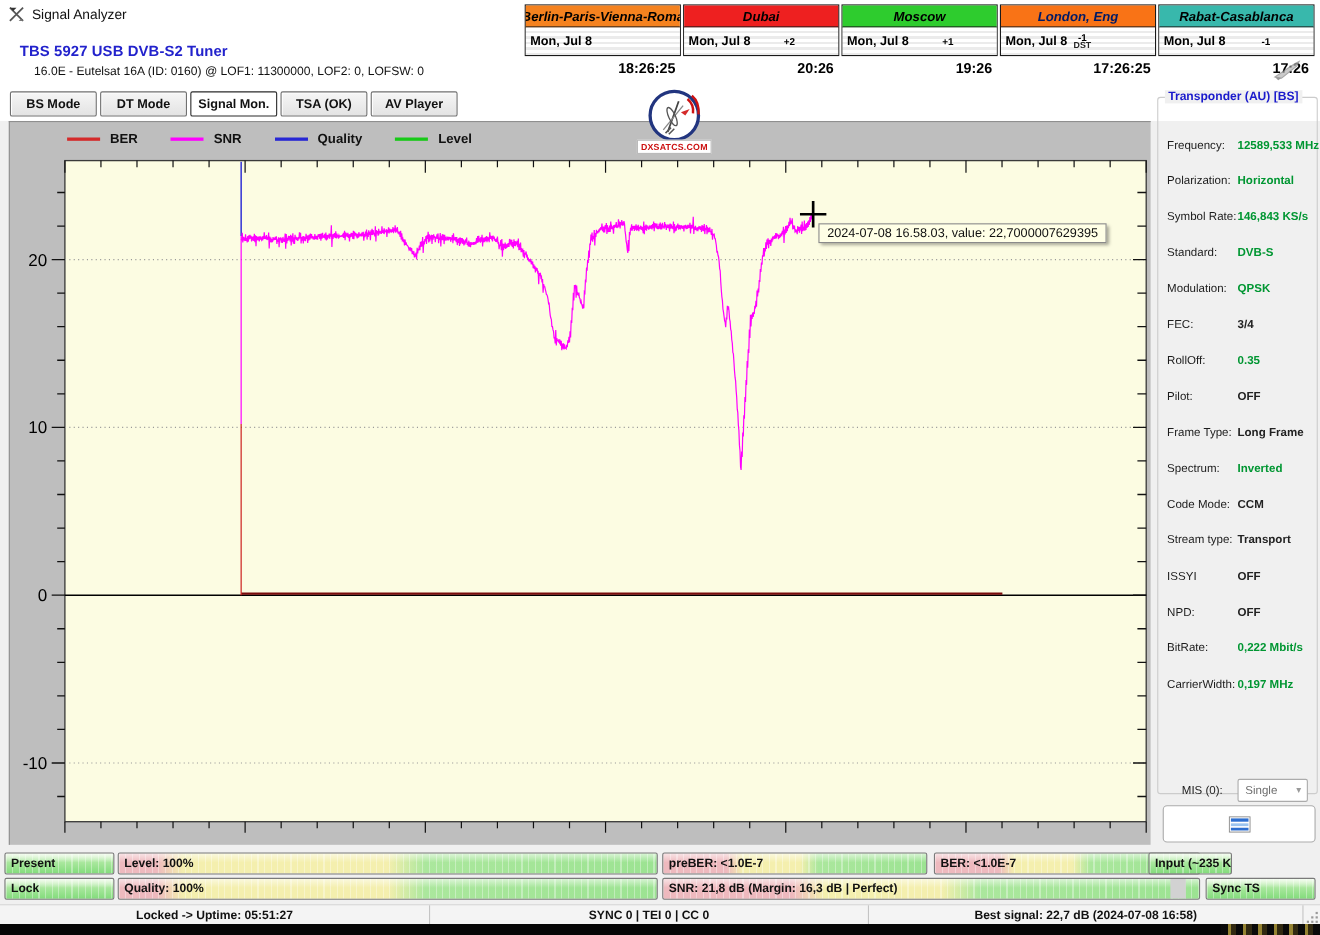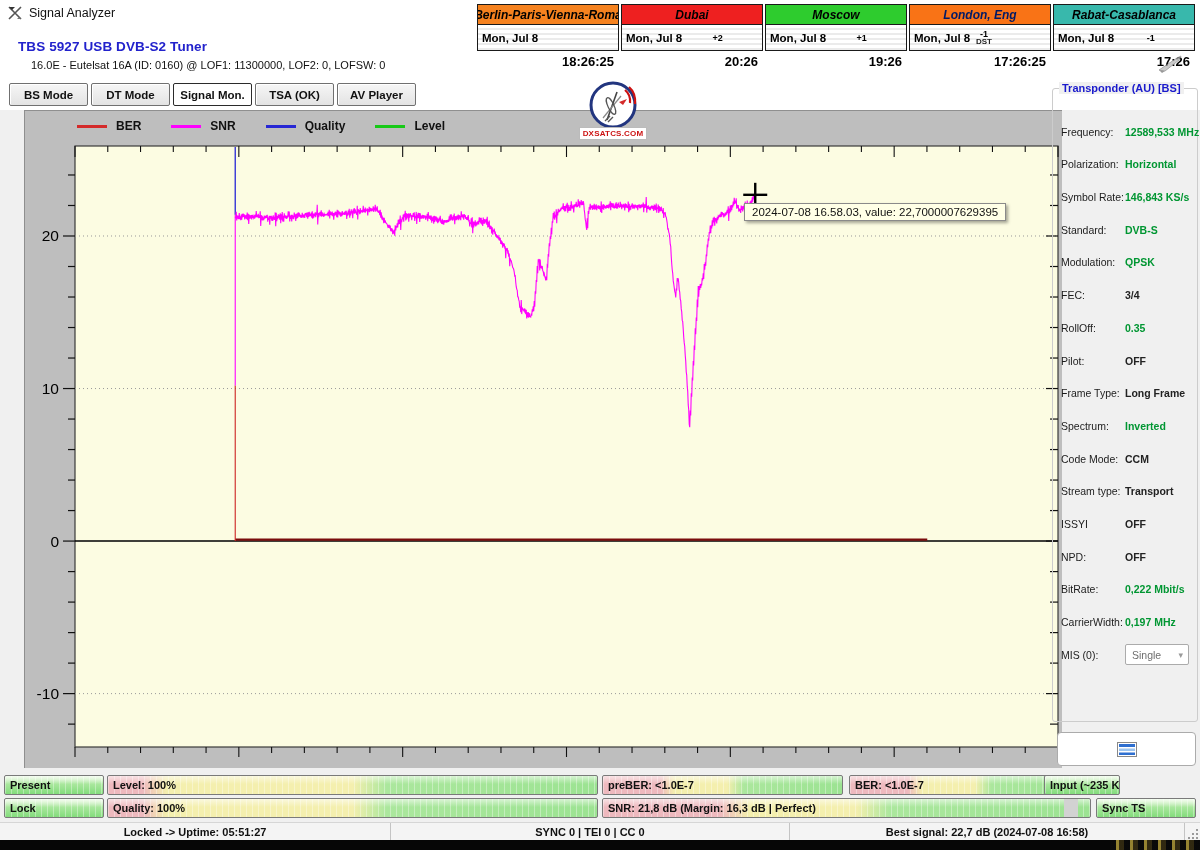--- a/index.html
+++ b/index.html
@@ -38,42 +38,42 @@
          background:linear-gradient(180deg,#f6f6f6,#e3e3e3); border:1px solid #707070;
          border-radius:2px; box-shadow:inset 1px 1px 0 #ffffff; cursor:pointer; }
   .tab.active { background:#ffffff; border:1.2px solid #2b2b2b; box-shadow:none; }
 
   
   .logo { position:absolute; left:577px; top:80px; width:72px; height:60px; z-index:6; text-align:center; }
   .logo .band { position:absolute; left:2px; bottom:0; width:68px; height:13px; background:#fff; border:1px solid #bbb;
                 font-size:8px; font-weight:bold; color:#cc1111; line-height:11px; letter-spacing:.2px; }
 
   
-  .chart-panel { position:absolute; left:24px; top:110px; width:1038px; height:658px; background:#bebebe;
+  .chart-panel { position:absolute; left:8px; top:110px; width:1038px; height:658px; background:#bebebe;
                  border-top:1px solid #8f8f8f; border-left:1px solid #8f8f8f; }
   .legend { position:absolute; left:52px; top:8px; display:flex; align-items:center; gap:0; z-index:3; }
   .legend-item { display:flex; align-items:center; margin-right:30px; }
   .legend-swatch { width:30px; height:3px; margin-right:9px; }
   .legend-label { font-size:12px; font-weight:600; color:#111; }
   .chart-svg { position:absolute; left:0; top:0; width:1038px; height:658px; }
 
   
   .tooltip { position:absolute; left:744px; top:203px; background:#ffffe6; border:1px solid #8a8a8a;
              box-shadow:2px 2px 3px rgba(0,0,0,.35); font-size:11.5px; color:#111; padding:2px 7px; white-space:nowrap; z-index:7; }
 
   
   .groupbox { position:absolute; left:1052px; top:88px; width:146px; height:634px; border:1px solid #cccccc; border-radius:3px; }
   .groupbox .gb-title { position:absolute; left:6px; top:-7px; background:#f0f0f0; padding:0 3px;
                         font-size:11px; font-weight:bold; color:#1a1acc; white-space:nowrap; }
   .t-rows { position:absolute; left:0; top:16px; width:100%; }
   .t-row { height:32.7px; display:flex; align-items:flex-end; padding:0 8px; }
   .t-label { flex:0 0 64px; font-size:10.5px; color:#1c1c1c; }
   .t-value { font-size:10.5px; font-weight:bold; color:#222; white-space:nowrap; }
   .t-value.green { color:#009632; }
-  .mis-row { position:absolute; left:0; top:555px; width:100%; display:flex; align-items:center; padding:0 8px; }
+  .mis-row { position:absolute; left:0; top:619px; width:100%; display:flex; align-items:center; padding:0 8px;text-align:center; }
   .mis-label { flex:0 0 64px; font-size:10.5px; color:#1c1c1c; }
   .mis-select { width:66px; height:21px; background:#fff; border:1px solid #ababab; border-radius:2px;
                 display:flex; align-items:center; font-size:10.5px; color:#6e6e6e; padding-left:6px; cursor:pointer; }
   .mis-select .chev { margin-left:auto; margin-right:5px; font-size:9px; color:#9a9a9a; }
   .panel-button { position:absolute; left:1057px; top:732px; width:139px; height:34px; background:#ffffff;
                   border:1px solid #ababab; border-radius:4px; display:flex; align-items:center; justify-content:center; cursor:pointer; }
 
   
   .bar { position:absolute; height:20px; border:1px solid #7a7a7a; border-radius:2px; font-size:11px; font-weight:bold;
          color:#111; line-height:18px; padding-left:5px; white-space:nowrap; overflow:hidden; }

